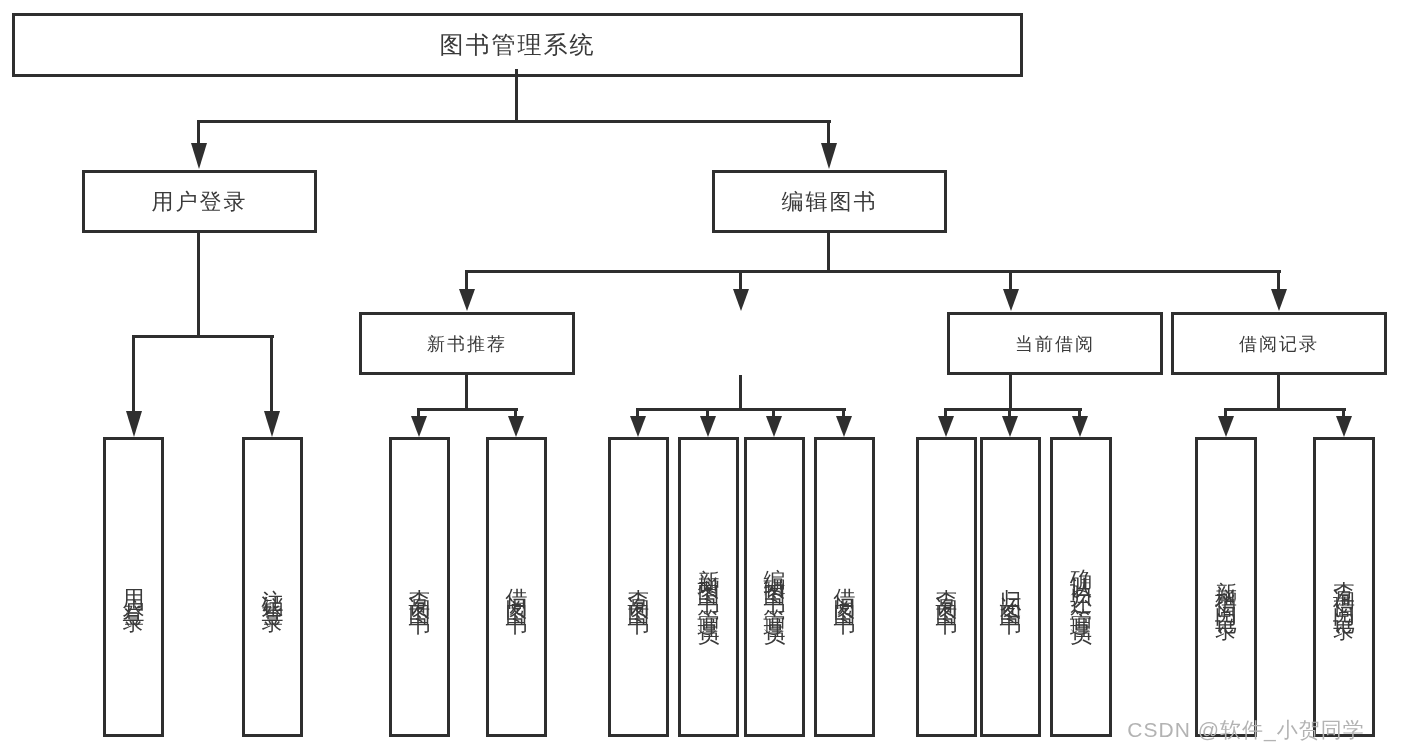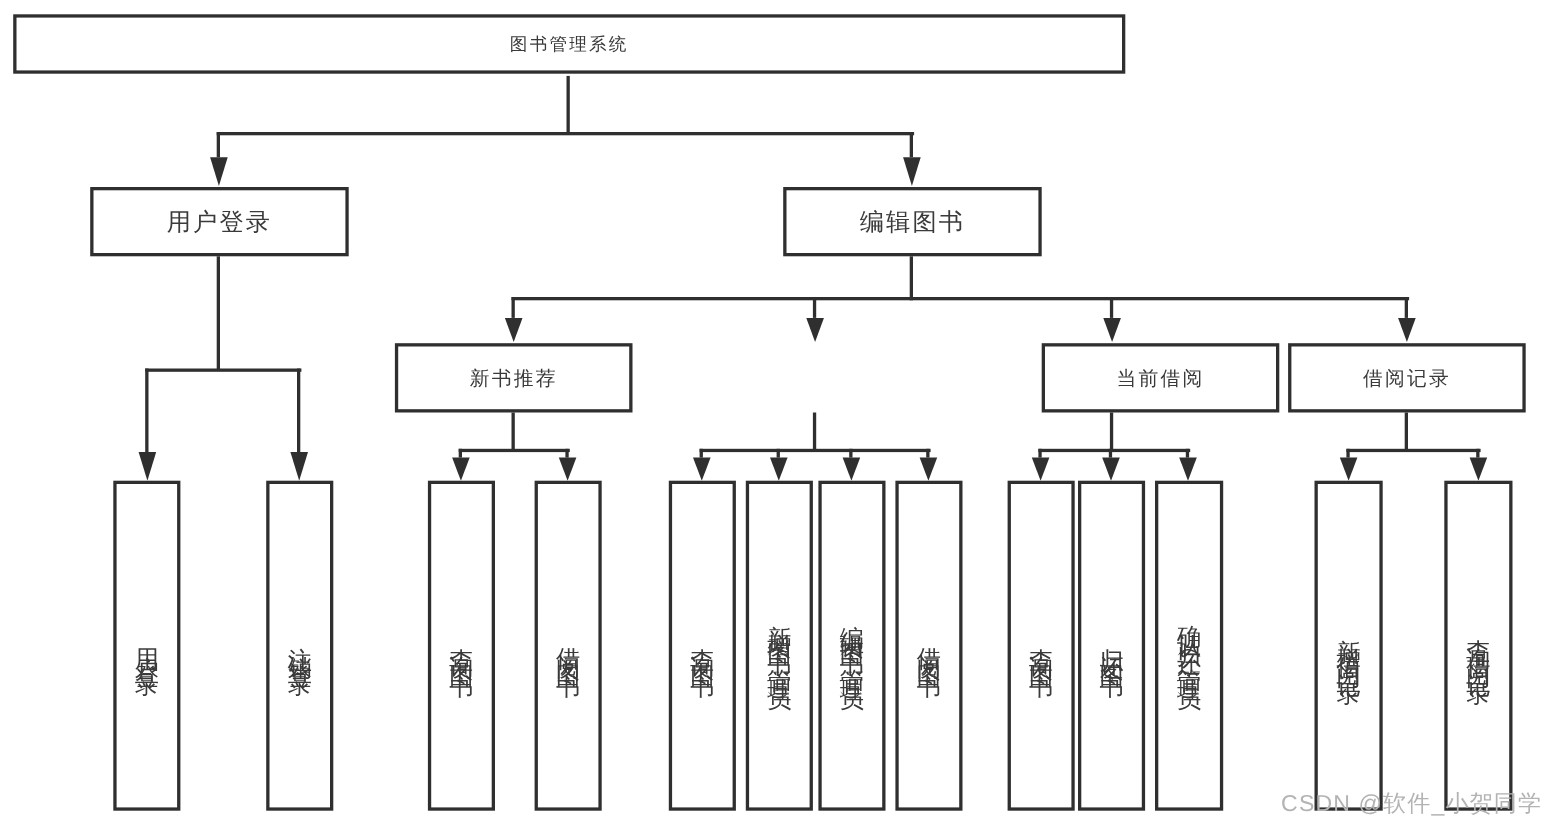--- a/index.html
+++ b/index.html
@@ -13,39 +13,39 @@
   .canvas{
     position:relative;width:1405px;height:747px;background:var(--bg);
     overflow:hidden;
   }
   
   .box{
     position:absolute;box-sizing:border-box;border:3px solid var(--line);
     background:var(--bg);display:flex;align-items:center;justify-content:center;
     color:var(--text);
   }
-  .titlebox{left:12px;top:13px;width:1011px;height:54px;font-size:16px;letter-spacing:2px;}
+  .titlebox{left:12px;top:13px;width:1011px;height:64px;font-size:24px;letter-spacing:2px;}
   .l2{top:170px;width:235px;height:63px;font-size:22px;letter-spacing:2px;}
   .l3{top:312px;width:216px;height:63px;font-size:18px;letter-spacing:2px;}
   .leaf{top:437px;width:61px;height:300px;}
   .vtext{
     writing-mode:vertical-lr;text-orientation:mixed;
     font-size:22px;letter-spacing:8px;color:var(--text);line-height:1;
     white-space:nowrap;
   }
   
   .hl{position:absolute;height:3px;background:var(--line);}
   .vl{position:absolute;width:3px;background:var(--line);}
   .ah{position:absolute;width:0;height:0;border-left:8px solid transparent;border-right:8px solid transparent;}
   .ah26{border-top:26px solid var(--line);}
   .ah22{border-top:22px solid var(--line);}
   .ah21{border-top:21px solid var(--line);}
   
   .watermark{
-    position:absolute;left:1090px;top:716px;width:312px;text-align:right;
+    position:absolute;left:1090px;top:716px;width:312px;text-align:center;
     font-size:21px;color:var(--wm);letter-spacing:1px;z-index:5;
   }
 </style>
 </head>
 <body>
 
 <div class="canvas">
 
   <div class="box titlebox">
     <span>图书管理系统</span>

